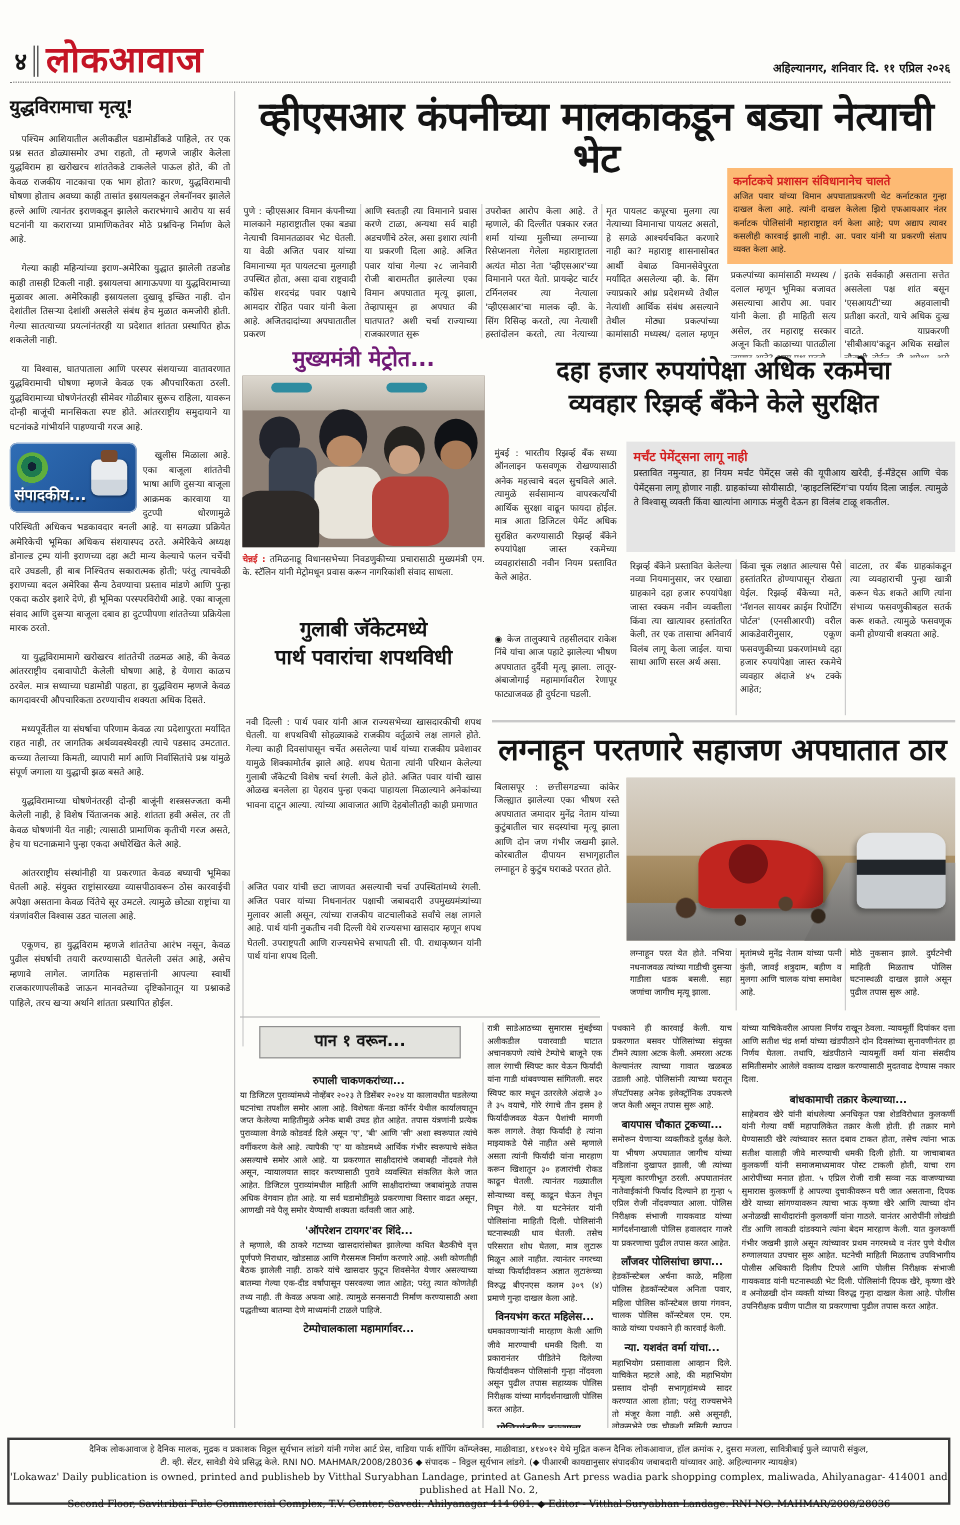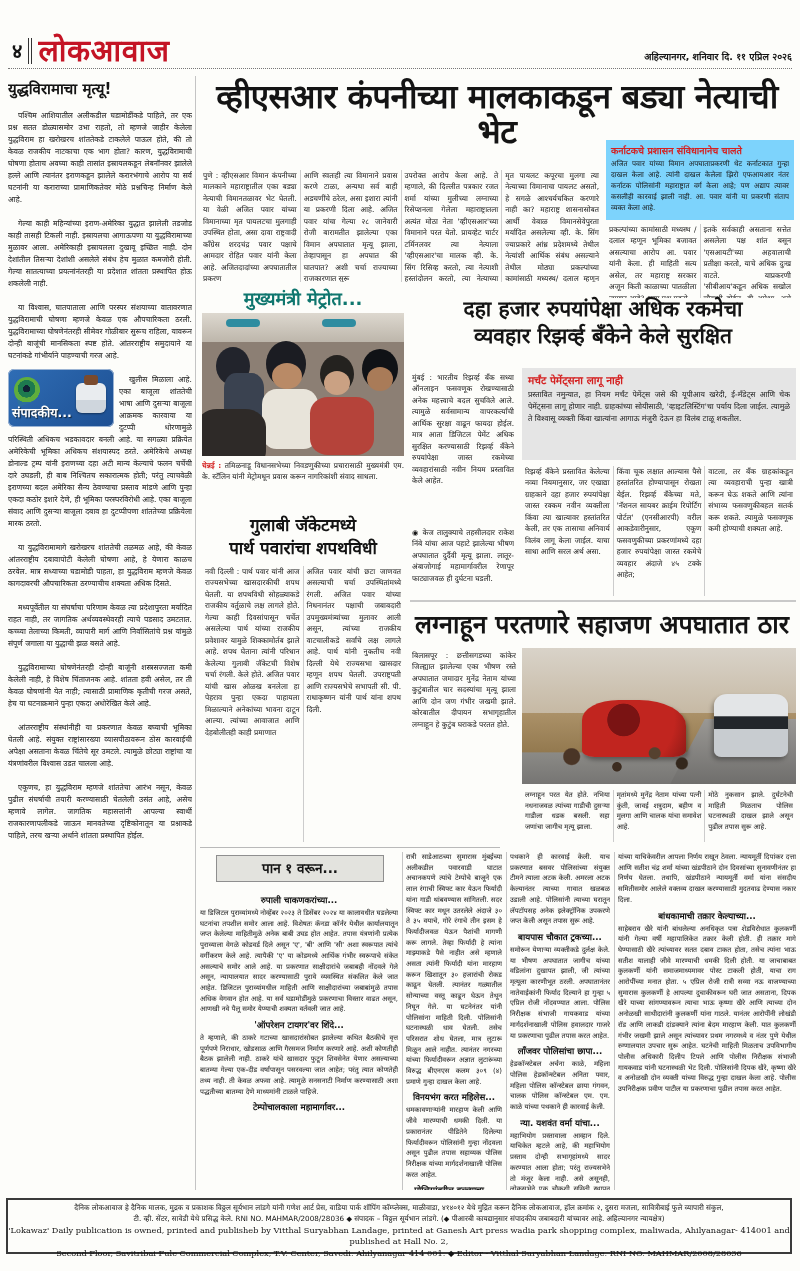--- a/index.html
+++ b/index.html
@@ -37,32 +37,32 @@
   .edbox .ink:before{content:"";position:absolute;left:8px;top:-8px;width:14px;height:10px;border-radius:3px;background:#7a4a2d;}
   .edbox .label{position:absolute;left:4px;bottom:6px;font-size:12.5px;font-weight:bold;color:#fff;
          text-shadow:1px 1px 1px #123;}
 
   
   .main-divider{left:195px;top:76px;height:1114px;}
 
   .lead-hl{position:absolute;left:200px;top:80px;width:594px;font-size:33px;font-weight:bold;
            text-align:center;line-height:1.05;letter-spacing:-.5px;}
   .lead-sub{position:absolute;left:202px;top:141px;width:398px;font-size:16px;font-weight:600;}
-  .sidebox{position:absolute;left:606px;top:140px;width:188px;height:80px;background:#7dd3fc;
+  .sidebox{position:absolute;left:606px;top:140px;width:188px;height:80px;background:#fdba74;
            padding:4px 5px;box-sizing:border-box;}
   .sidebox .t{color:#d42020;font-weight:bold;font-size:9.5px;margin-bottom:2px;}
   .cols{display:flex;}
   .cols>div{flex:1;padding:0 3px;}
   .cols>div+div{border-left:1px solid #ccc;}
   .lead-cols{position:absolute;left:200px;top:170px;width:402px;height:112px;}
   .sidecols{position:absolute;left:606px;top:224px;width:188px;height:74px;}
 
   
   .metro-hl{position:absolute;left:202px;top:286px;width:202px;text-align:center;
-            color:#0f766e;font-size:18px;font-weight:bold;}
+            color:#701a75;font-size:18px;font-weight:bold;}
   .photo{position:absolute;overflow:hidden;background:#8c7f74;}
   .metro-photo{left:202px;top:313px;width:202px;height:143px;}
   .mp-ceiling{position:absolute;left:0;top:0;width:100%;height:20%;background:linear-gradient(#ddd8cf,#bdb6ab);}
   .mp-bar{position:absolute;top:6px;width:34px;height:8px;border-radius:4px;background:#2e8ca0;}
   .blob{position:absolute;border-radius:50%;}
   .metro-cap{position:absolute;left:202px;top:460px;width:202px;}
   .cap-city{color:#d42020;font-weight:bold;margin-top:34px;}
 
   
   .bank-hl{position:absolute;left:410px;top:296px;width:386px;text-align:center;
@@ -71,21 +71,21 @@
   .brief{position:absolute;left:412px;top:527px;width:102px;height:70px;}
   .bankbox{position:absolute;left:522px;top:368px;width:274px;height:92px;background:#e5e5e5;
            padding:5px 6px;box-sizing:border-box;}
   .bankbox .t{color:#d42020;font-weight:bold;font-size:10.5px;margin-bottom:2px;}
   .bank-cols{position:absolute;left:522px;top:466px;width:274px;height:130px;}
   .bank-rule{left:410px;top:600px;width:386px;height:2px;background:#c9c9c9;}
 
   
   .parth-hl{position:absolute;left:202px;top:514px;width:202px;text-align:center;
             font-size:17px;font-weight:bold;line-height:1.35;}
-  .parth-cols{position:absolute;left:202px;top:566px;width:202px;height:276px;}
+  .parth-cols{position:absolute;left:202px;top:596px;width:202px;height:276px;flex-direction:column;}
 
   
   .acc-hl{position:absolute;left:408px;top:606px;width:388px;text-align:center;
           font-size:25px;font-weight:bold;}
   .acc-lead{position:absolute;left:412px;top:650px;width:104px;height:192px;}
   .crash-photo{left:522px;top:648px;width:274px;height:136px;background:#cfc9bd;}
   .cp-sky{position:absolute;left:0;top:0;width:100%;height:48%;background:linear-gradient(#d9d3c9,#c6b9a4);}
   .cp-ground{position:absolute;left:0;top:48%;width:100%;height:52%;
              background:linear-gradient(180deg,#ab9168,#93794f 55%,#8b8a86 56%,#767573);}
   .cp-road{position:absolute;right:0;top:52%;width:46%;height:48%;background:linear-gradient(#9a9894,#6f6e6c);

